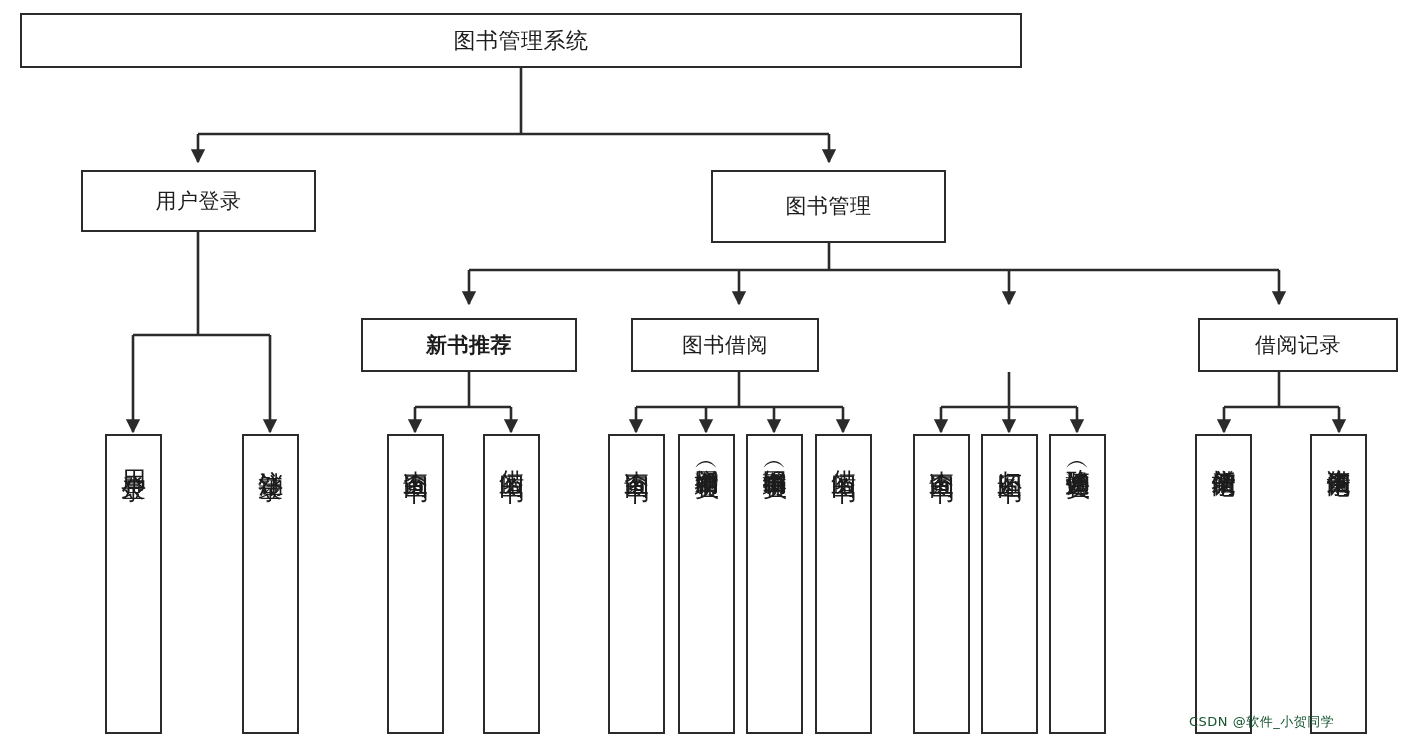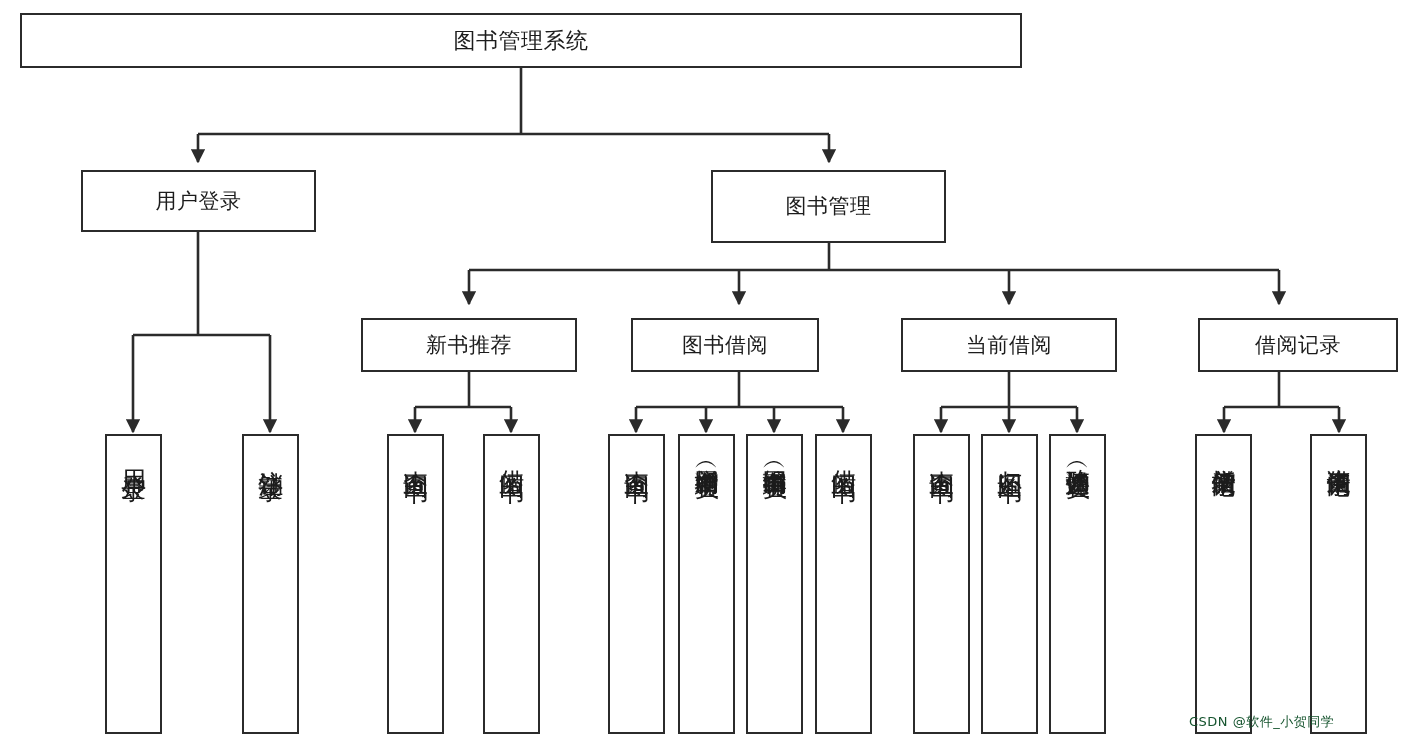--- a/index.html
+++ b/index.html
@@ -133,29 +133,26 @@
     <span class="lbl">图书管理系统</span>
   </div>
 
   <div class="node horiz" style="left:81px; top:170px; width:235px; height:62px;">
     <span class="lbl">用户登录</span>
   </div>
   <div class="node horiz" style="left:711px; top:170px; width:235px; height:73px;">
     <span class="lbl">图书管理</span>
   </div>
 
-  <div class="node horiz" style="left:361px; top:318px; width:216px; height:54px;">
+  <div class="node horiz" style="left:361px; top:318px; width:216px; height:54px;font-weight:bold;">
     <span class="lbl">新书推荐</span>
   </div>
   <div class="node horiz" style="left:631px; top:318px; width:188px; height:54px;">
     <span class="lbl">图书借阅</span>
   </div>
-  <div class="node horiz" style="left:901px; top:318px; width:216px; height:54px;">
-    <span class="lbl">当前借阅</span>
-  </div>
   <div class="node horiz" style="left:1198px; top:318px; width:200px; height:54px;">
     <span class="lbl">借阅记录</span>
   </div>
 
   <div class="node vert" style="left:105px; top:434px; width:57px; height:300px;">
     <span class="lbl">用户登录</span>
   </div>
   <div class="node vert" style="left:242px; top:434px; width:57px; height:300px;">
     <span class="lbl">注销登录</span>
   </div>

